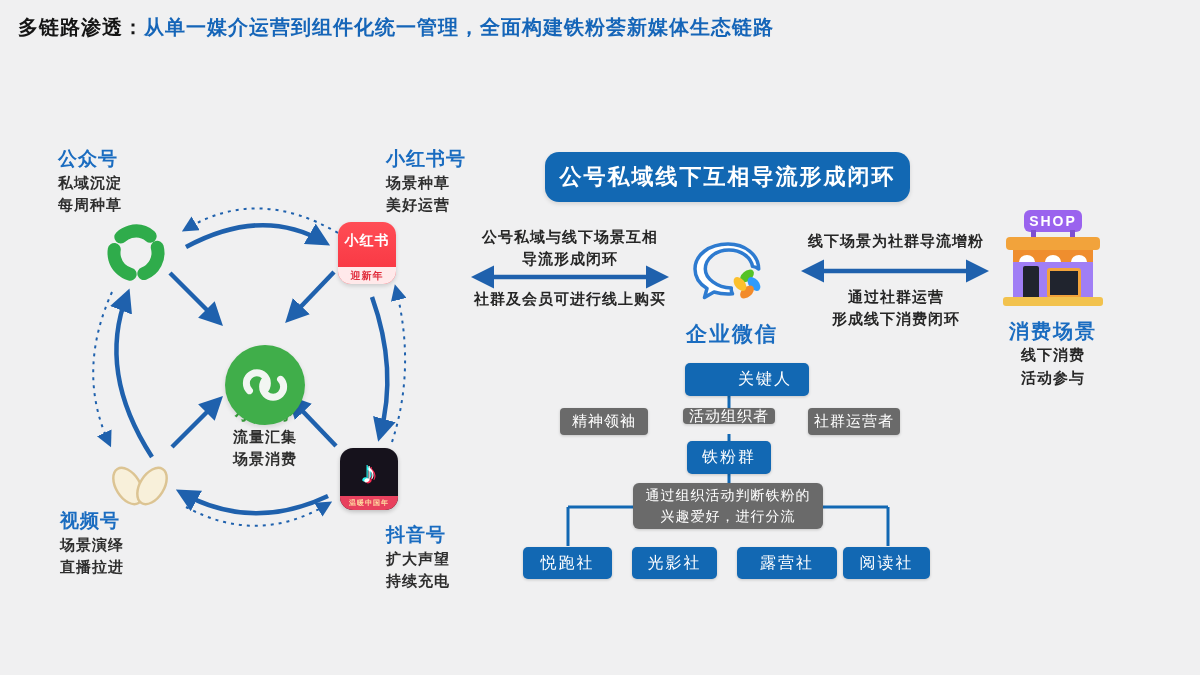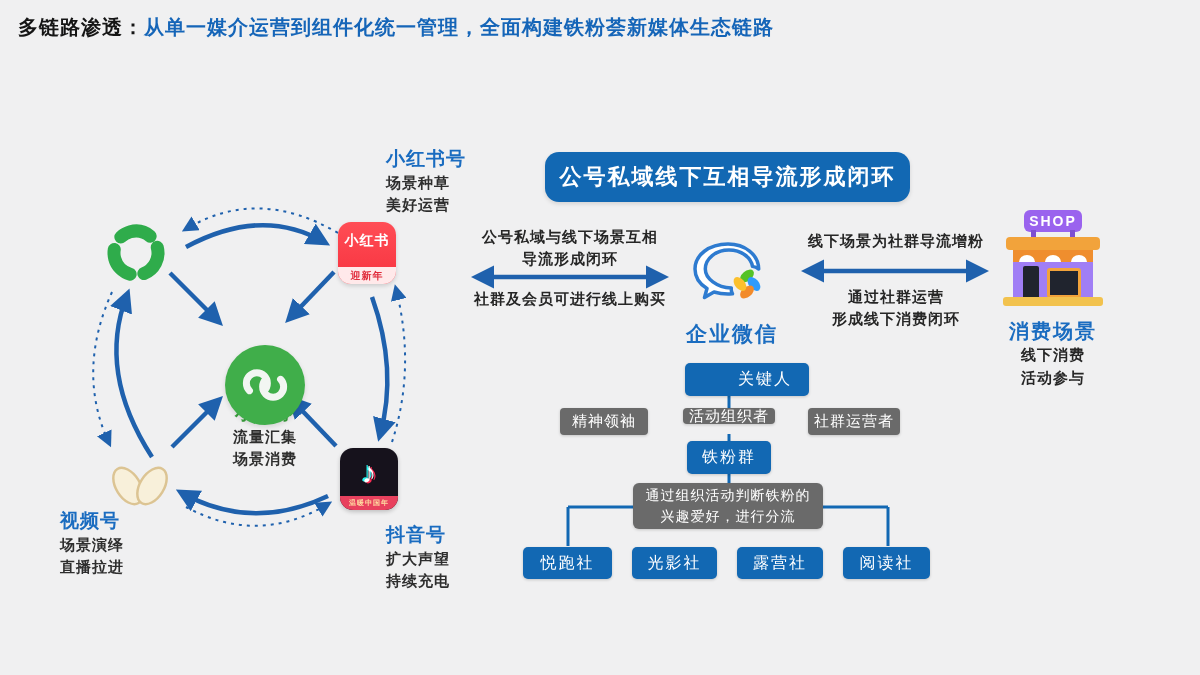--- a/index.html
+++ b/index.html
@@ -115,20 +115,25 @@
     <path d="M 888,507 L 888,546"></path>
   </g>
 </svg>
 
 <div class="layer">
 
   <div class="abs title">
     <span class="t-black">多链路渗透：</span><span class="t-blue">从单一媒介运营到组件化统一管理，全面构建铁粉荟新媒体生态链路</span>
   </div>
 
+  <div class="abs" style="left:58px;top:146px;">
+    <div class="node-label">公众号</div>
+    <div class="node-desc">私域沉淀</div>
+    <div class="node-desc">每周种草</div>
+  </div>
   <div class="abs" style="left:386px;top:146px;">
     <div class="node-label">小红书号</div>
     <div class="node-desc">场景种草</div>
     <div class="node-desc">美好运营</div>
   </div>
   <div class="abs" style="left:60px;top:508px;">
     <div class="node-label">视频号</div>
     <div class="node-desc">场景演绎</div>
     <div class="node-desc">直播拉进</div>
   </div>
@@ -204,21 +209,21 @@
   <div class="abs gray-box" style="left:560px;top:408px;width:88px;height:27px;">精神领袖</div>
   <div class="abs gray-box" style="left:683px;top:408px;width:92px;height:16px;">活动组织者</div>
   <div class="abs gray-box" style="left:808px;top:408px;width:92px;height:27px;font-family:Liberation Serif, serif;">社群运营者</div>
   <div class="abs blue-box" style="left:687px;top:441px;width:84px;height:33px;">铁粉群</div>
   <div class="abs note-box">
     <div>通过组织活动判断铁粉的</div>
     <div>兴趣爱好，进行分流</div>
   </div>
   <div class="abs blue-box" style="left:523px;top:547px;width:89px;height:32px;">悦跑社</div>
   <div class="abs blue-box" style="left:632px;top:547px;width:85px;height:32px;">光影社</div>
-  <div class="abs blue-box" style="left:737px;top:547px;width:86px;height:32px;text-align:right;">露营社</div>
+  <div class="abs blue-box" style="left:737px;top:547px;width:100px;height:32px;text-align:right;">露营社</div>
   <div class="abs blue-box" style="left:843px;top:547px;width:87px;height:32px;">阅读社</div>
 
   <div class="abs shop">
     <div class="sign">SHOP</div>
     <div class="post" style="left:33px;"></div>
     <div class="post" style="left:72px;"></div>
     <div class="roof"></div>
     <div class="body"></div>
     <div class="awning">
       <div class="scallop" style="left:6px;"></div>

